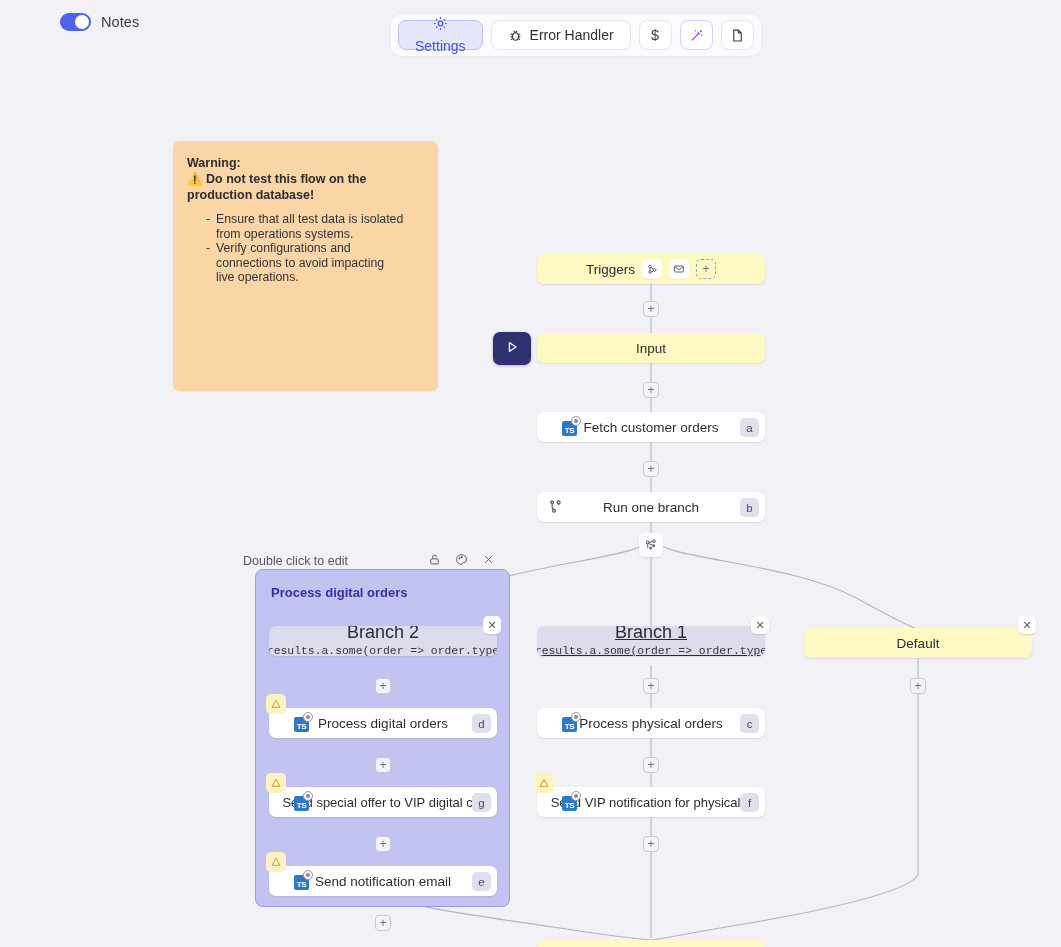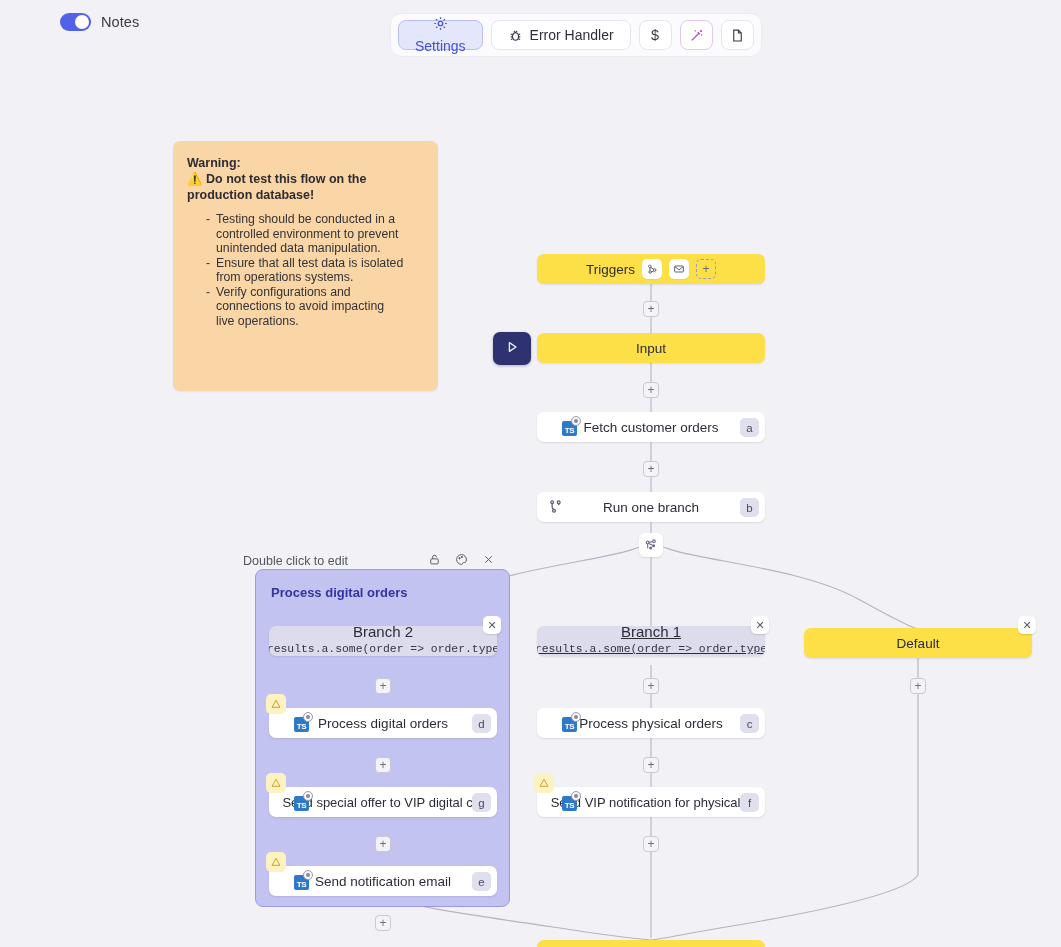--- a/index.html
+++ b/index.html
@@ -52,21 +52,21 @@
   
   svg.edges { position: absolute; left: 0; top: 0; width: 1061px; height: 947px; pointer-events: none; }
 
   
   .node {
     position: absolute; height: 30px; border-radius: 7px;
     display: flex; align-items: center; justify-content: center;
     font-size: 13.5px; color: #2c2c36;
     box-shadow: 0 1px 2px rgba(20,20,50,.10);
   }
-  .node.lav { background: #fde047; }
+  .node.lav { background: #fef9c3; }
   .node.white { background: #fff; }
   .node .title { flex: 1; text-align: center; }
   .node .badge {
     position: absolute; right: 6px; top: 6px;
     width: 19px; height: 19px; border-radius: 5px;
     background: #dfdfee; color: #4b4b60;
     font-size: 11.5px; display: flex; align-items: center; justify-content: center;
   }
 
   .tsicon { position: absolute; left: 9px; top: 7px; width: 17px; height: 17px; margin-left: 16px; }
@@ -127,21 +127,21 @@
     position: absolute; left: 15px; top: 15px; font-size: 13px; font-weight: bold; color: #3434a0;
   }
 
   
   .branchnode {
     position: absolute; border-radius: 7px; background: #dcdcec;
     display: flex; flex-direction: column; align-items: center; justify-content: center;
     padding: 3px 6px 5px; overflow: hidden;
     box-shadow: 0 1px 2px rgba(20,20,50,.10);
   }
-  .branchnode .bn-title { font-size: 15px; color: #2c2c36; line-height: 1.25; }
+  .branchnode .bn-title { font-size: 18px; color: #2c2c36; line-height: 1.25; }
   .branchnode .bn-code {
     font-family: "Liberation Mono", monospace; font-size: 11.4px; color: #35353f;
     white-space: nowrap; line-height: 1.3;
   }
   .xbtn {
     position: absolute; width: 18px; height: 18px; border-radius: 5px; background: #fff;
     display: flex; align-items: center; justify-content: center;
     box-shadow: 0 1px 2px rgba(0,0,0,.13); color: #5b5b68; font-size: 11px;
   }
   .noselect { user-select: none; }
@@ -205,21 +205,20 @@
         </span>
       </div>
 
     </div>
   </div>
 
   <div class="note">
     <div class="note-title noselect">Warning:</div>
     <div class="note-strong noselect">⚠️ Do not test this flow on the production database!</div>
     <ul>
-      <li>Testing should be conducted in a controlled environment to prevent unintended data manipulation.</li>
       <li>Ensure that all test data is isolated from operations systems.</li>
       <li>Verify configurations and connections to avoid impacting live operations.</li>
     </ul>
   </div>
 
   <svg class="edges">
     <g stroke="#b4b4c2" stroke-width="1.1" fill="none">
 
       <line x1="651" y1="283" x2="651" y2="333"></line>
       <line x1="651" y1="363" x2="651" y2="412"></line>

